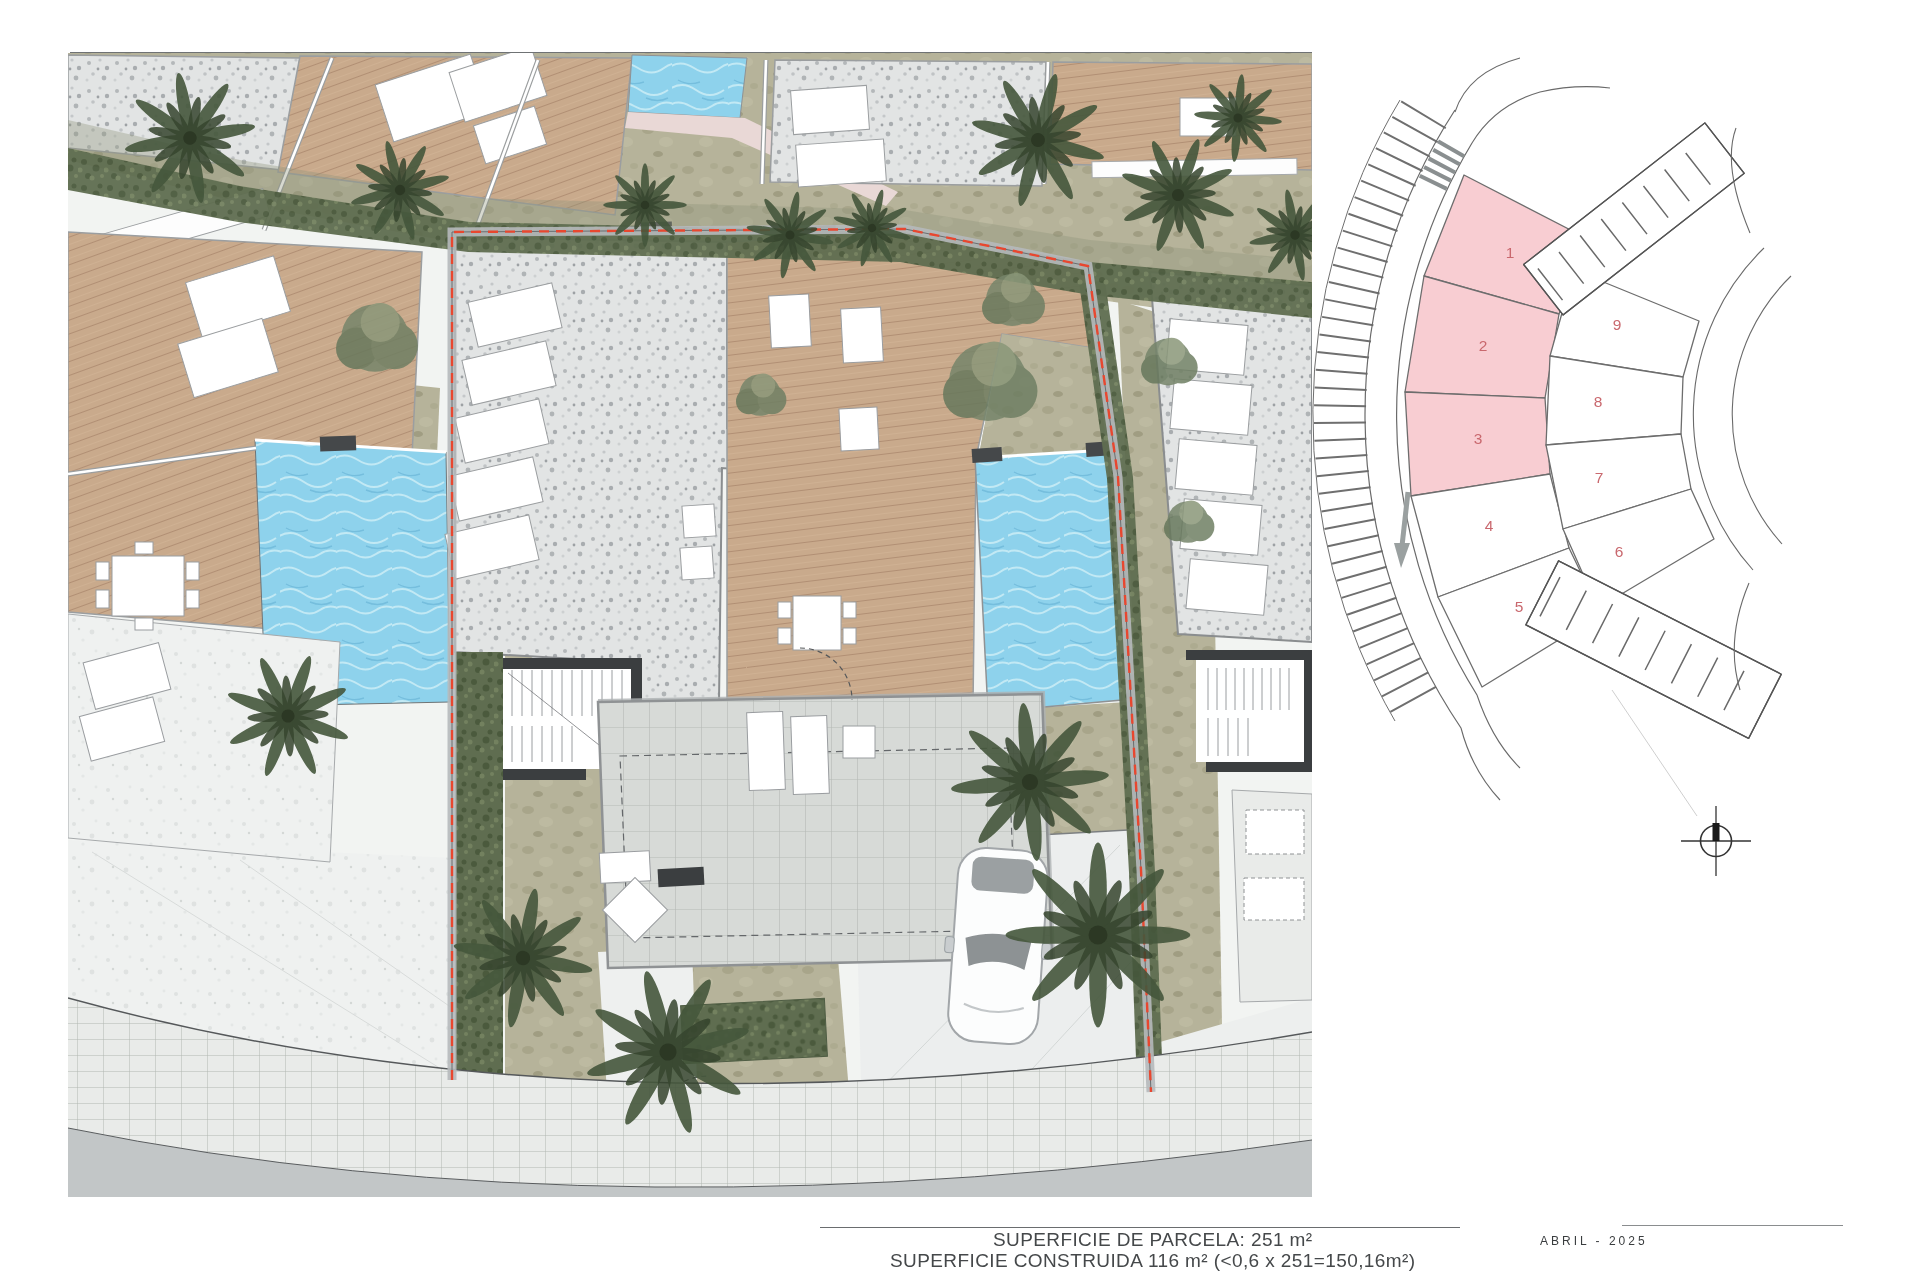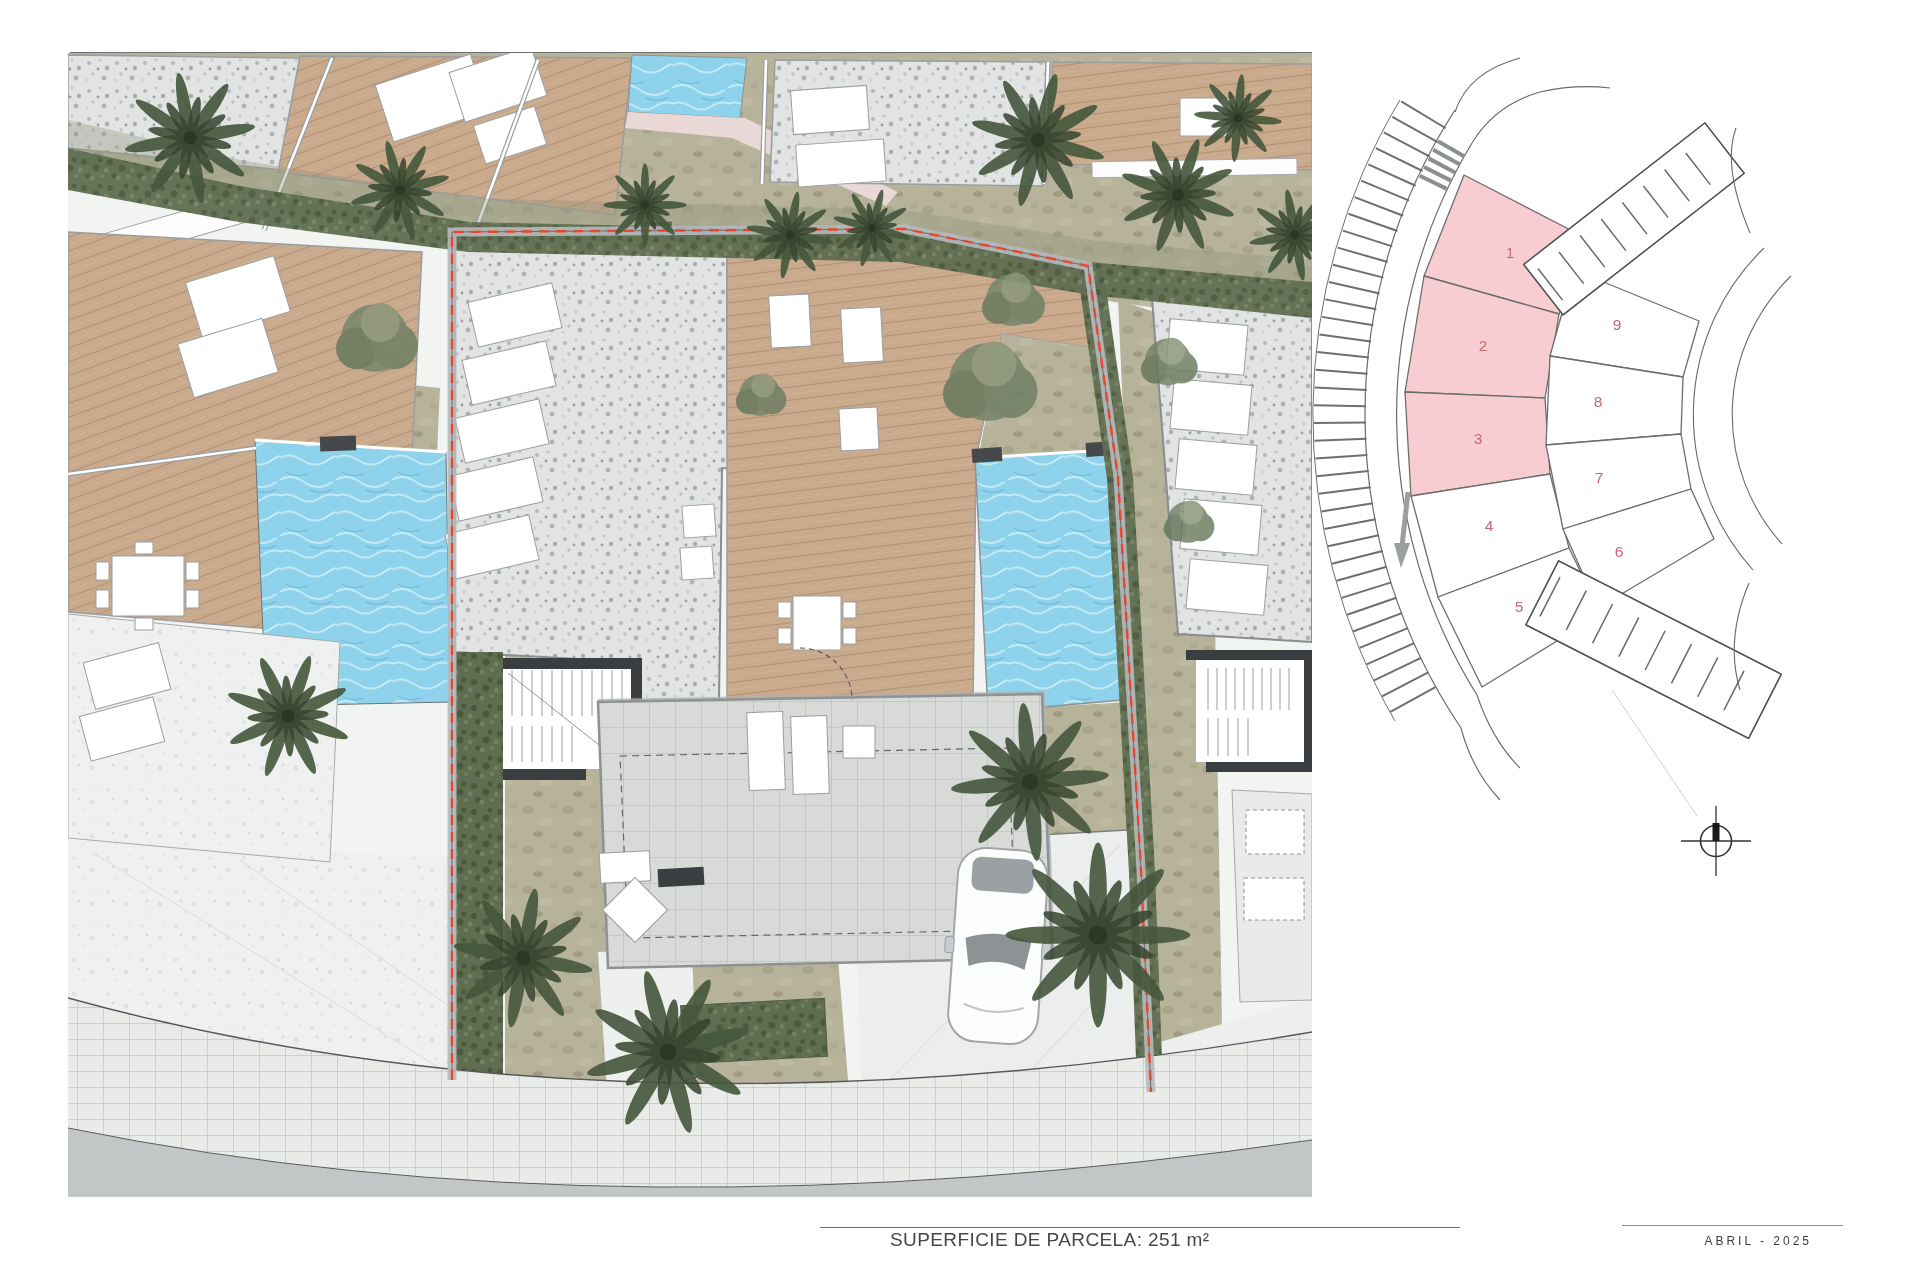--- a/index.html
+++ b/index.html
@@ -2,21 +2,21 @@
 <html><head>
 <meta charset="utf-8">
 <style>
   html,body{margin:0;padding:0;background:#ffffff;}
   .page{position:relative;width:1920px;height:1280px;background:#fff;overflow:hidden;
         font-family:"Liberation Sans",sans-serif;}
   .page svg{position:absolute;left:0;top:0;}
   .footer-rule{position:absolute;left:820px;top:1227px;width:640px;height:1px;background:#6a6d6f;}
   .footer-main{position:absolute;left:890px;top:1230px;color:#45484a;font-size:19px;line-height:20.5px;letter-spacing:.4px;text-align:center;}
   .date-rule{position:absolute;left:1622px;top:1225px;width:221px;height:1px;background:#8a8d8f;}
-  .date-text{position:absolute;left:1591px;top:1234px;width:221px;text-align:right;color:#3a3d3f;
+  .date-text{position:absolute;left:1540px;top:1234px;width:221px;text-align:left;color:#3a3d3f;
              font-size:12px;letter-spacing:3px;}
   .plotnum{font-family:"Liberation Sans",sans-serif;font-size:15.5px;}
 </style>
 </head>
 <body>
 
 <div class="page">
 <svg width="1920" height="1280" viewBox="0 0 1920 1280">
 <defs>
   <clipPath id="siteclip">
@@ -387,16 +387,17 @@
     <line x1="1681" y1="841" x2="1751" y2="841" stroke="#333" stroke-width="1.3"></line>
     <circle cx="1716" cy="841" r="15.5" fill="none" stroke="#333" stroke-width="1.6"></circle>
     <rect x="1712.5" y="823" width="7" height="18" fill="#1a1a1a"></rect>
   </g>
 </g>
 </svg>
 
 <div class="footer-rule"></div>
 <div class="footer-main">
   <div>SUPERFICIE DE PARCELA: 251 m²</div>
+  <div>SUPERFICIE CONSTRUIDA 116 m² (&lt;0,6 x 251=150,16m²)</div>
 </div>
 <div class="date-rule"></div>
 <div class="date-text">ABRIL - 2025</div>
 </div>
 
 </body></html>

